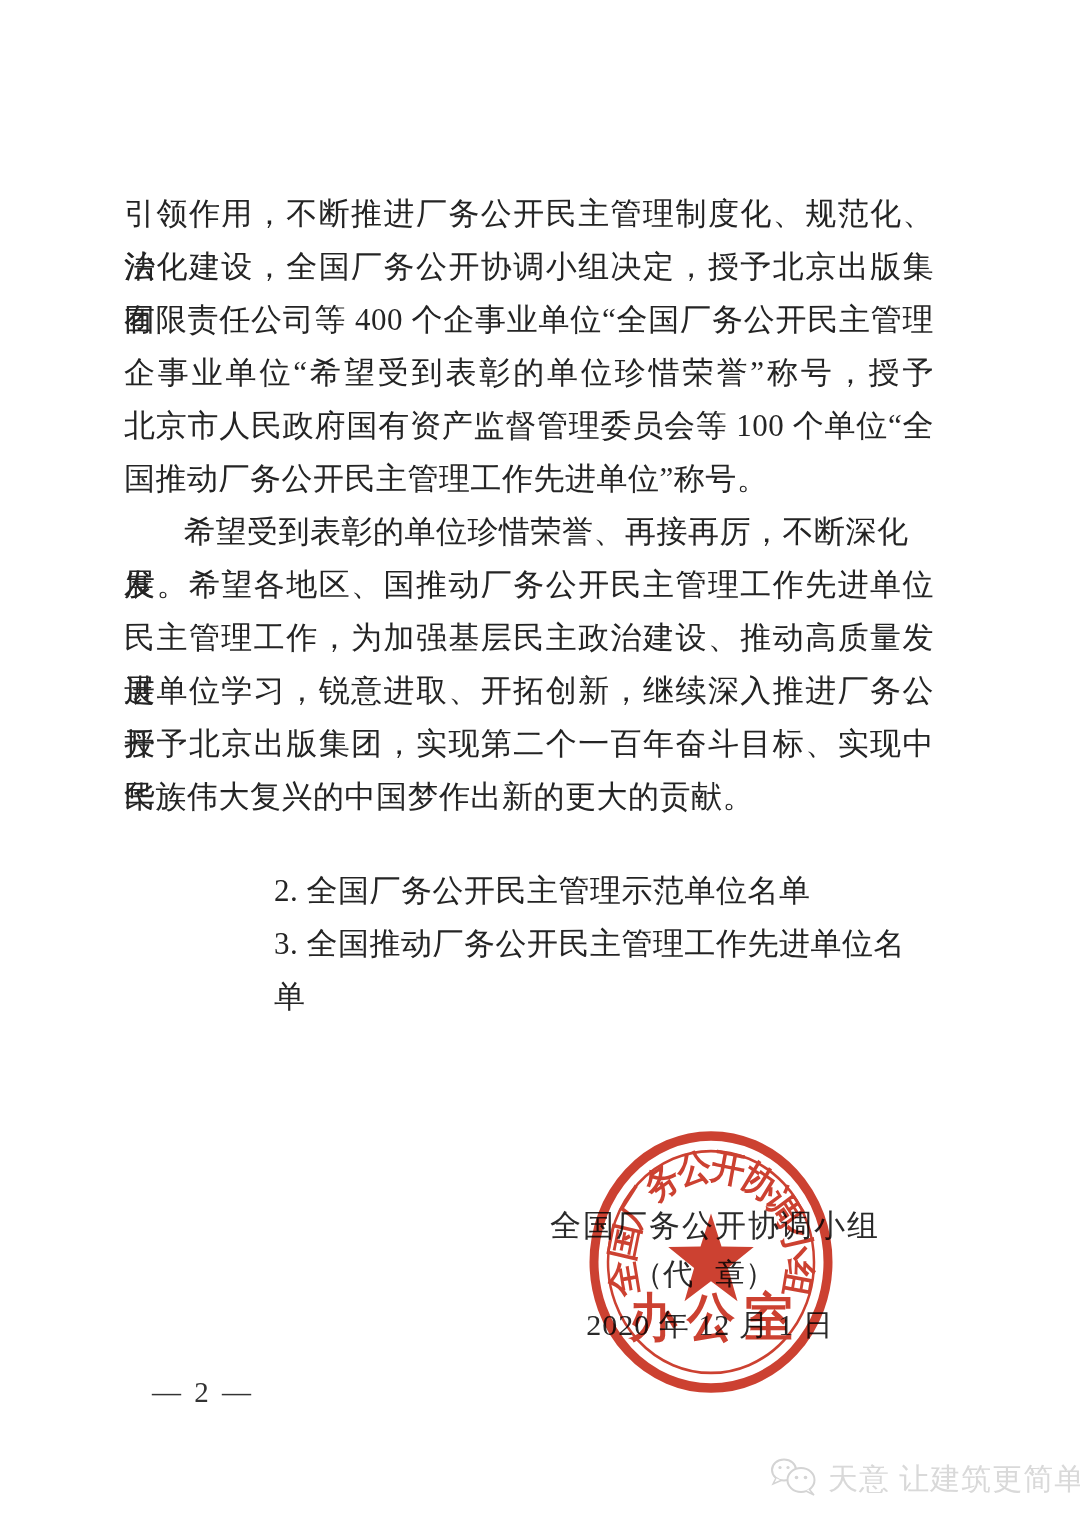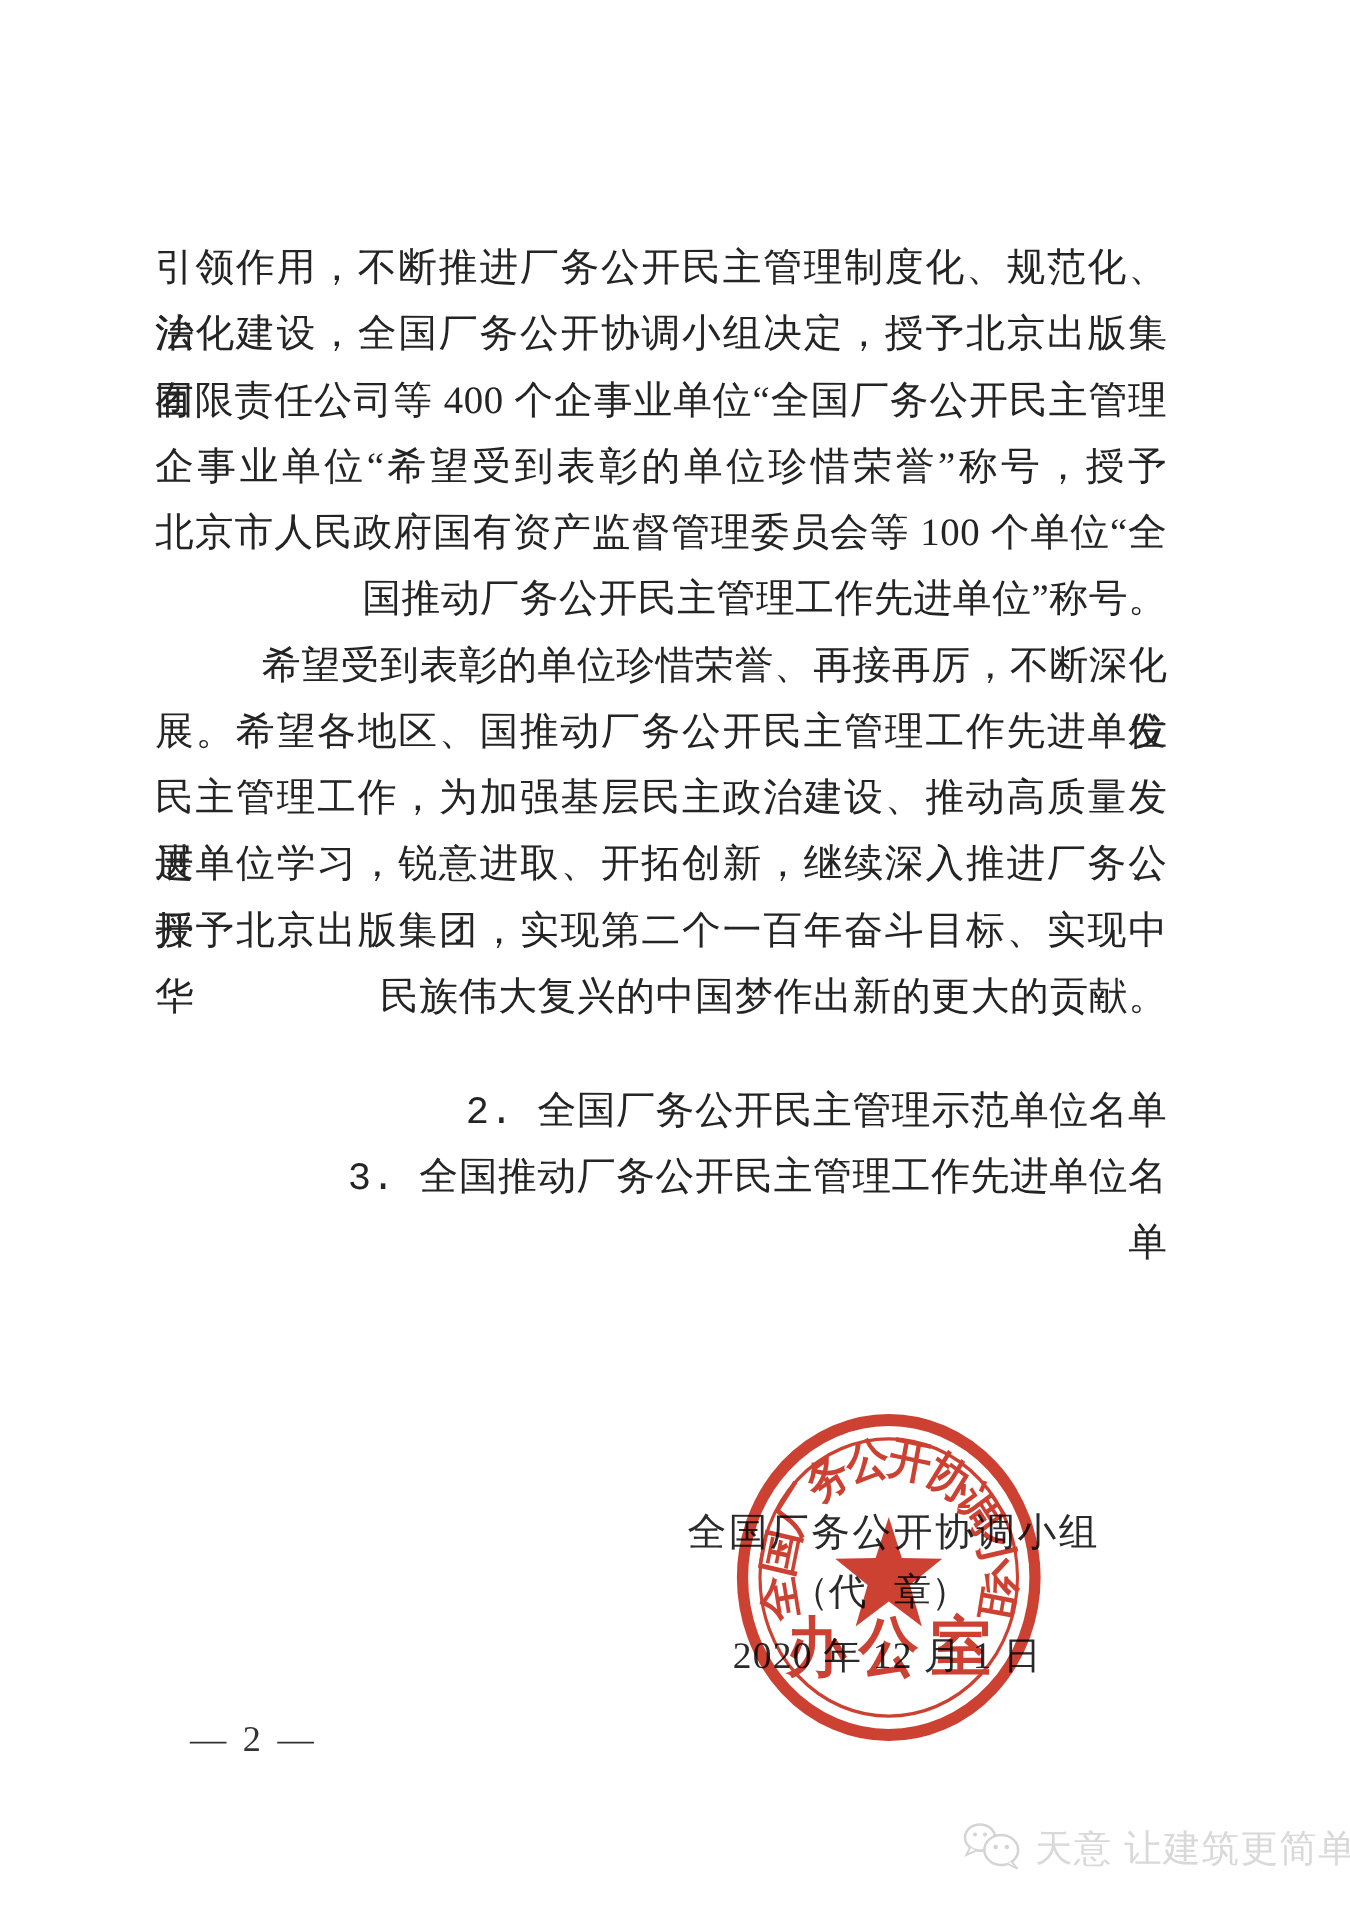--- a/index.html
+++ b/index.html
@@ -15,27 +15,26 @@
   .content {
     position:absolute;
     left:124px; top:187px;
     width:810px;
     font-size:31px;
   }
   .line {
     height:53px;
     line-height:53px;
     letter-spacing:0.5px;
-    text-align:right;
   }
   .j { text-align:justify; text-align-last:justify; -moz-text-align-last:justify; }
   .indent { text-indent:60px; }
   .spacer { height:41px; }
   .attach-first { padding-left:57px; }
-  .attach-item { padding-left:150px;font-family:Liberation Mono, monospace; }
+  .attach-item { padding-left:150px; }
 
   
   .sig-org {
     position:absolute;
     top:1206px; left:550px; width:328px;
     height:40px; line-height:40px;
     font-size:31px;
     text-align:justify; text-align-last:justify; -moz-text-align-last:justify;
     color:#2a2a2a;
   }

